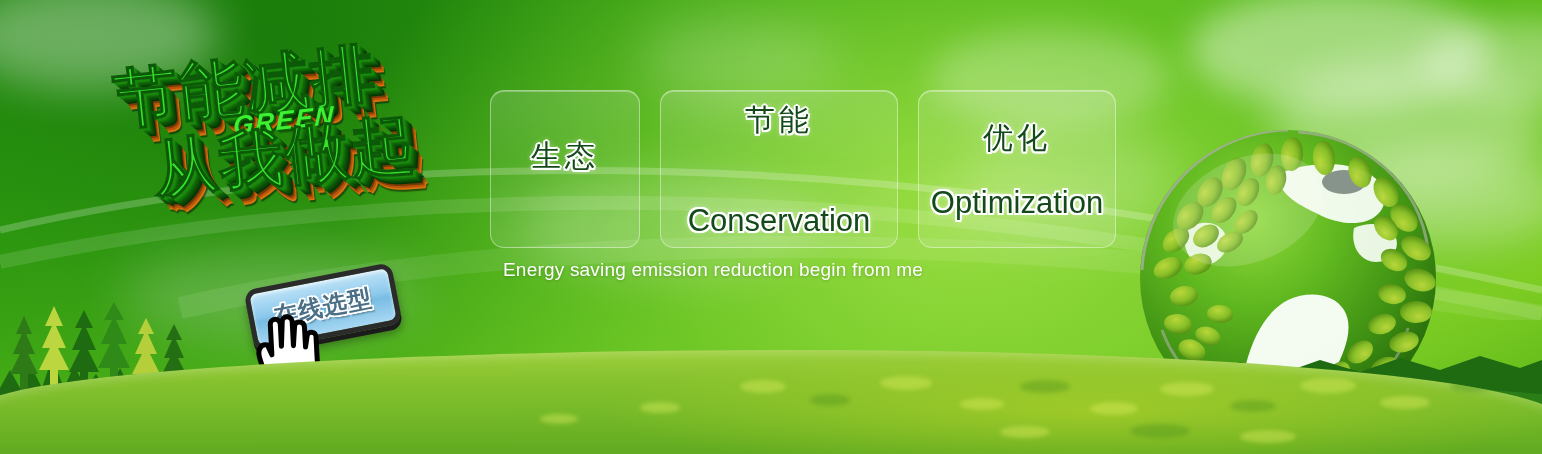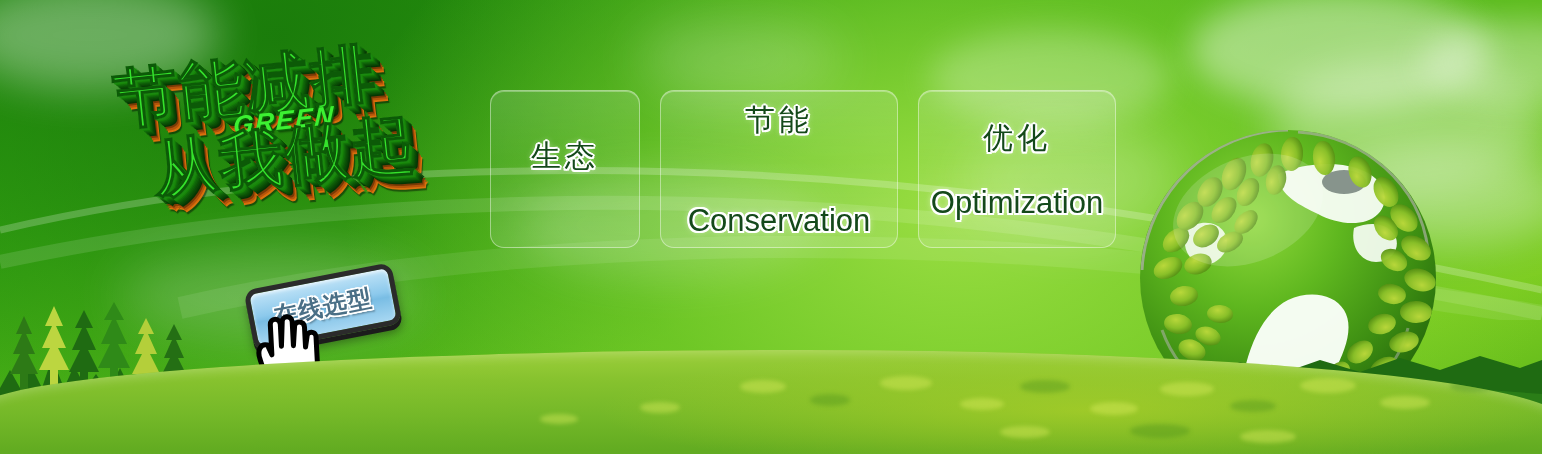--- a/index.html
+++ b/index.html
@@ -189,20 +189,21 @@
     <div class="card w2">
       <div class="card-cn">节能</div>
       <div class="card-en">Conservation</div>
     </div>
     <div class="card w3">
       <div class="card-cn">优化</div>
       <div class="card-en">Optimization</div>
     </div>
   </div>
 
+  <div class="tagline">Energy saving emission reduction begin from me</div>
 
   <div class="globe-wrap">
     <div class="globe-shadow"></div>
     <svg width="320" height="320" viewBox="0 0 320 320">
       <defs>
         <radialGradient id="gsphere" cx="38%" cy="30%" r="78%">
           <stop offset="0%" stop-color="#8fd93a"></stop>
           <stop offset="38%" stop-color="#5fb71f"></stop>
           <stop offset="72%" stop-color="#3d8e12"></stop>
           <stop offset="100%" stop-color="#20610a"></stop>

